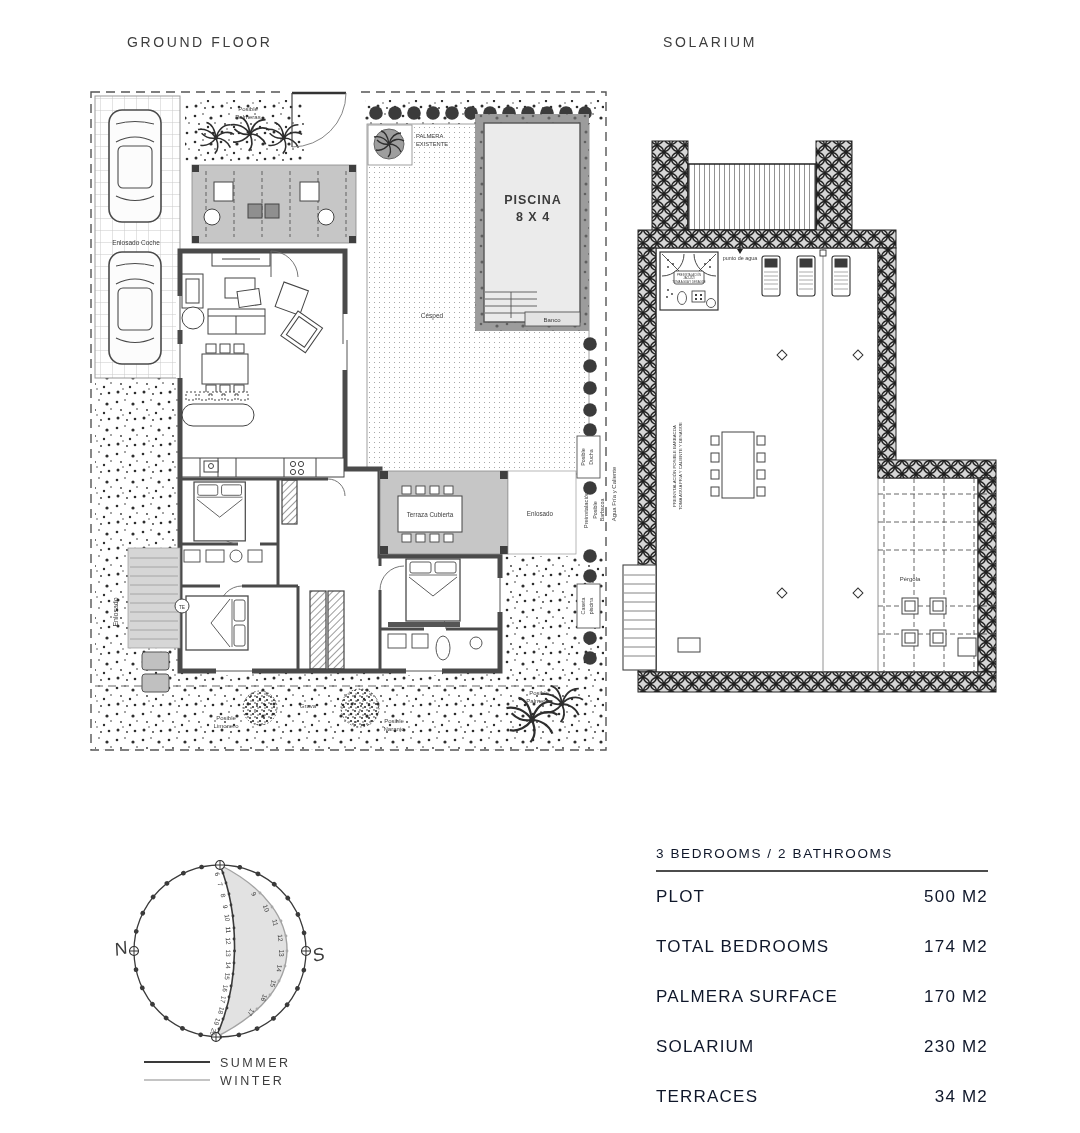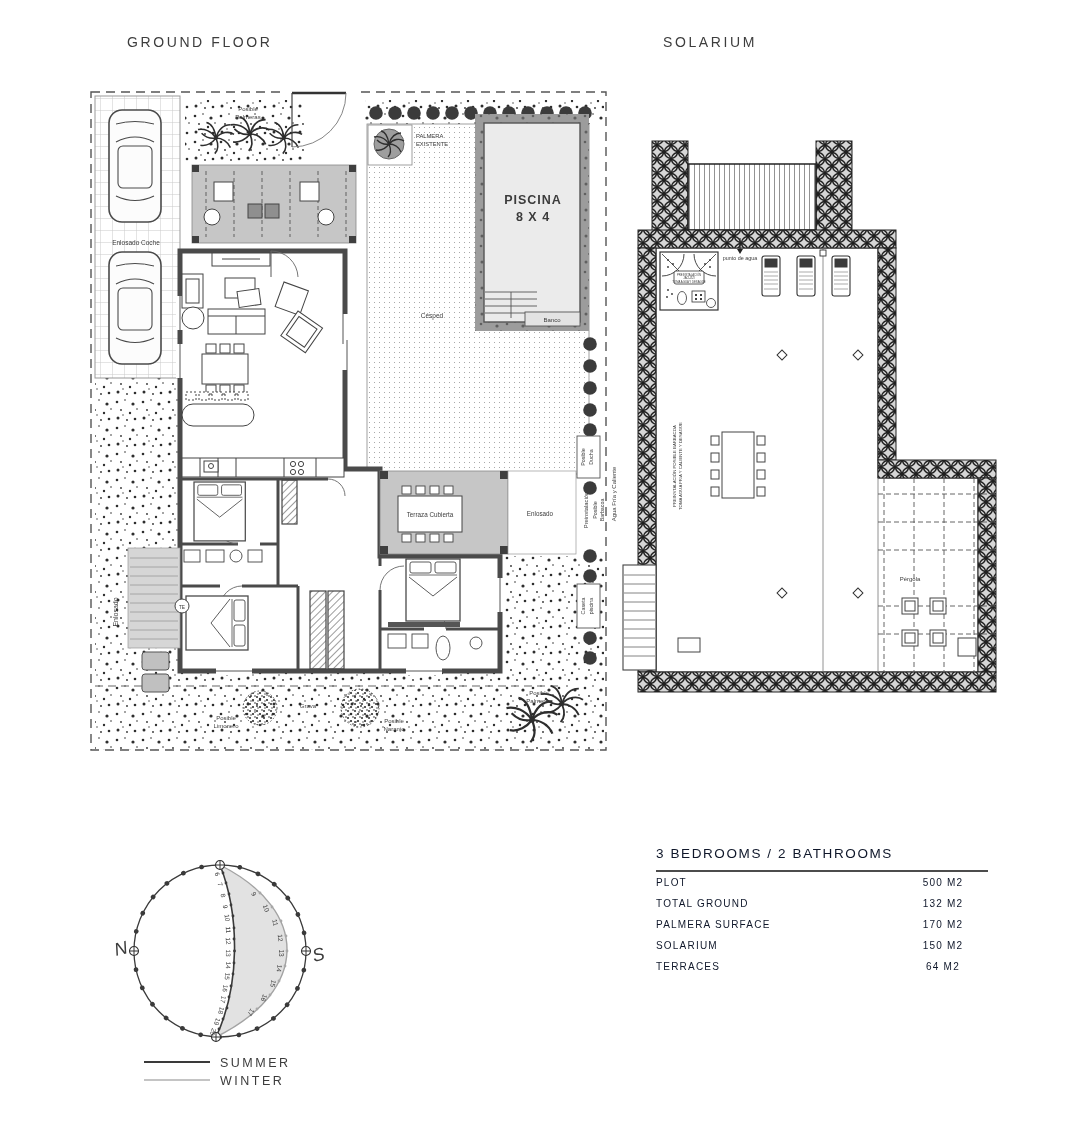--- a/index.html
+++ b/index.html
@@ -7,24 +7,24 @@
           font-family:"Liberation Sans",sans-serif;}
   .plan-title{position:absolute;font-size:14px;letter-spacing:2.6px;color:#3d3d3d;font-weight:400;}
   #title-gf{left:127px;top:34px;}
   #title-sol{left:663px;top:34px;}
   .plan-svg{position:absolute;}
   #gf-svg{left:88px;top:86px;}
   #sol-svg{left:622px;top:138px;}
   #compass-svg{left:106px;top:856px;}
   .specs{position:absolute;left:625px;top:846px;width:332px;color:#0f172a;margin-left:31px;}
   .specs-header{font-size:13.5px;letter-spacing:1.6px;padding-bottom:9px;border-bottom:2px solid #4c4c4c;}
-  .specs-row{display:flex;font-size:10px;letter-spacing:1.2px;padding:5px 0;}
+  .specs-row{display:flex;font-size:17px;letter-spacing:1.2px;padding:15px 0;}
   .specs-row:first-of-type{margin-top:5px;}
   .specs-label{flex:1;}
-  .specs-value{width:90px;text-align:center;}
+  .specs-value{width:90px;text-align:right;}
   svg text{font-family:"Liberation Sans",sans-serif;fill:#3c3c3c;}
 </style>
 </head>
 <body>
 
 <div class="canvas">
 
   <svg width="0" height="0" style="position:absolute" aria-hidden="true">
     <defs>
       <pattern id="pat-speckle" width="26" height="26" patternUnits="userSpaceOnUse">
@@ -628,30 +628,30 @@
     </g>
   </svg>
 
   <div class="specs">
     <div class="specs-header">3 BEDROOMS / 2 BATHROOMS</div>
     <div class="specs-row">
       <span class="specs-label">PLOT</span>
       <span class="specs-value">500 M2</span>
     </div>
     <div class="specs-row">
-      <span class="specs-label">TOTAL GROUND</span>
-      <span class="specs-value">132 M2</span>
+      <span class="specs-label">TOTAL BEDROOMS</span>
+      <span class="specs-value">174 M2</span>
     </div>
     <div class="specs-row">
       <span class="specs-label">PALMERA SURFACE</span>
       <span class="specs-value">170 M2</span>
     </div>
     <div class="specs-row">
       <span class="specs-label">SOLARIUM</span>
-      <span class="specs-value">150 M2</span>
+      <span class="specs-value">230 M2</span>
     </div>
     <div class="specs-row">
       <span class="specs-label">TERRACES</span>
-      <span class="specs-value">64 M2</span>
+      <span class="specs-value">34 M2</span>
     </div>
   </div>
 
 </div>
 
 </body></html>

